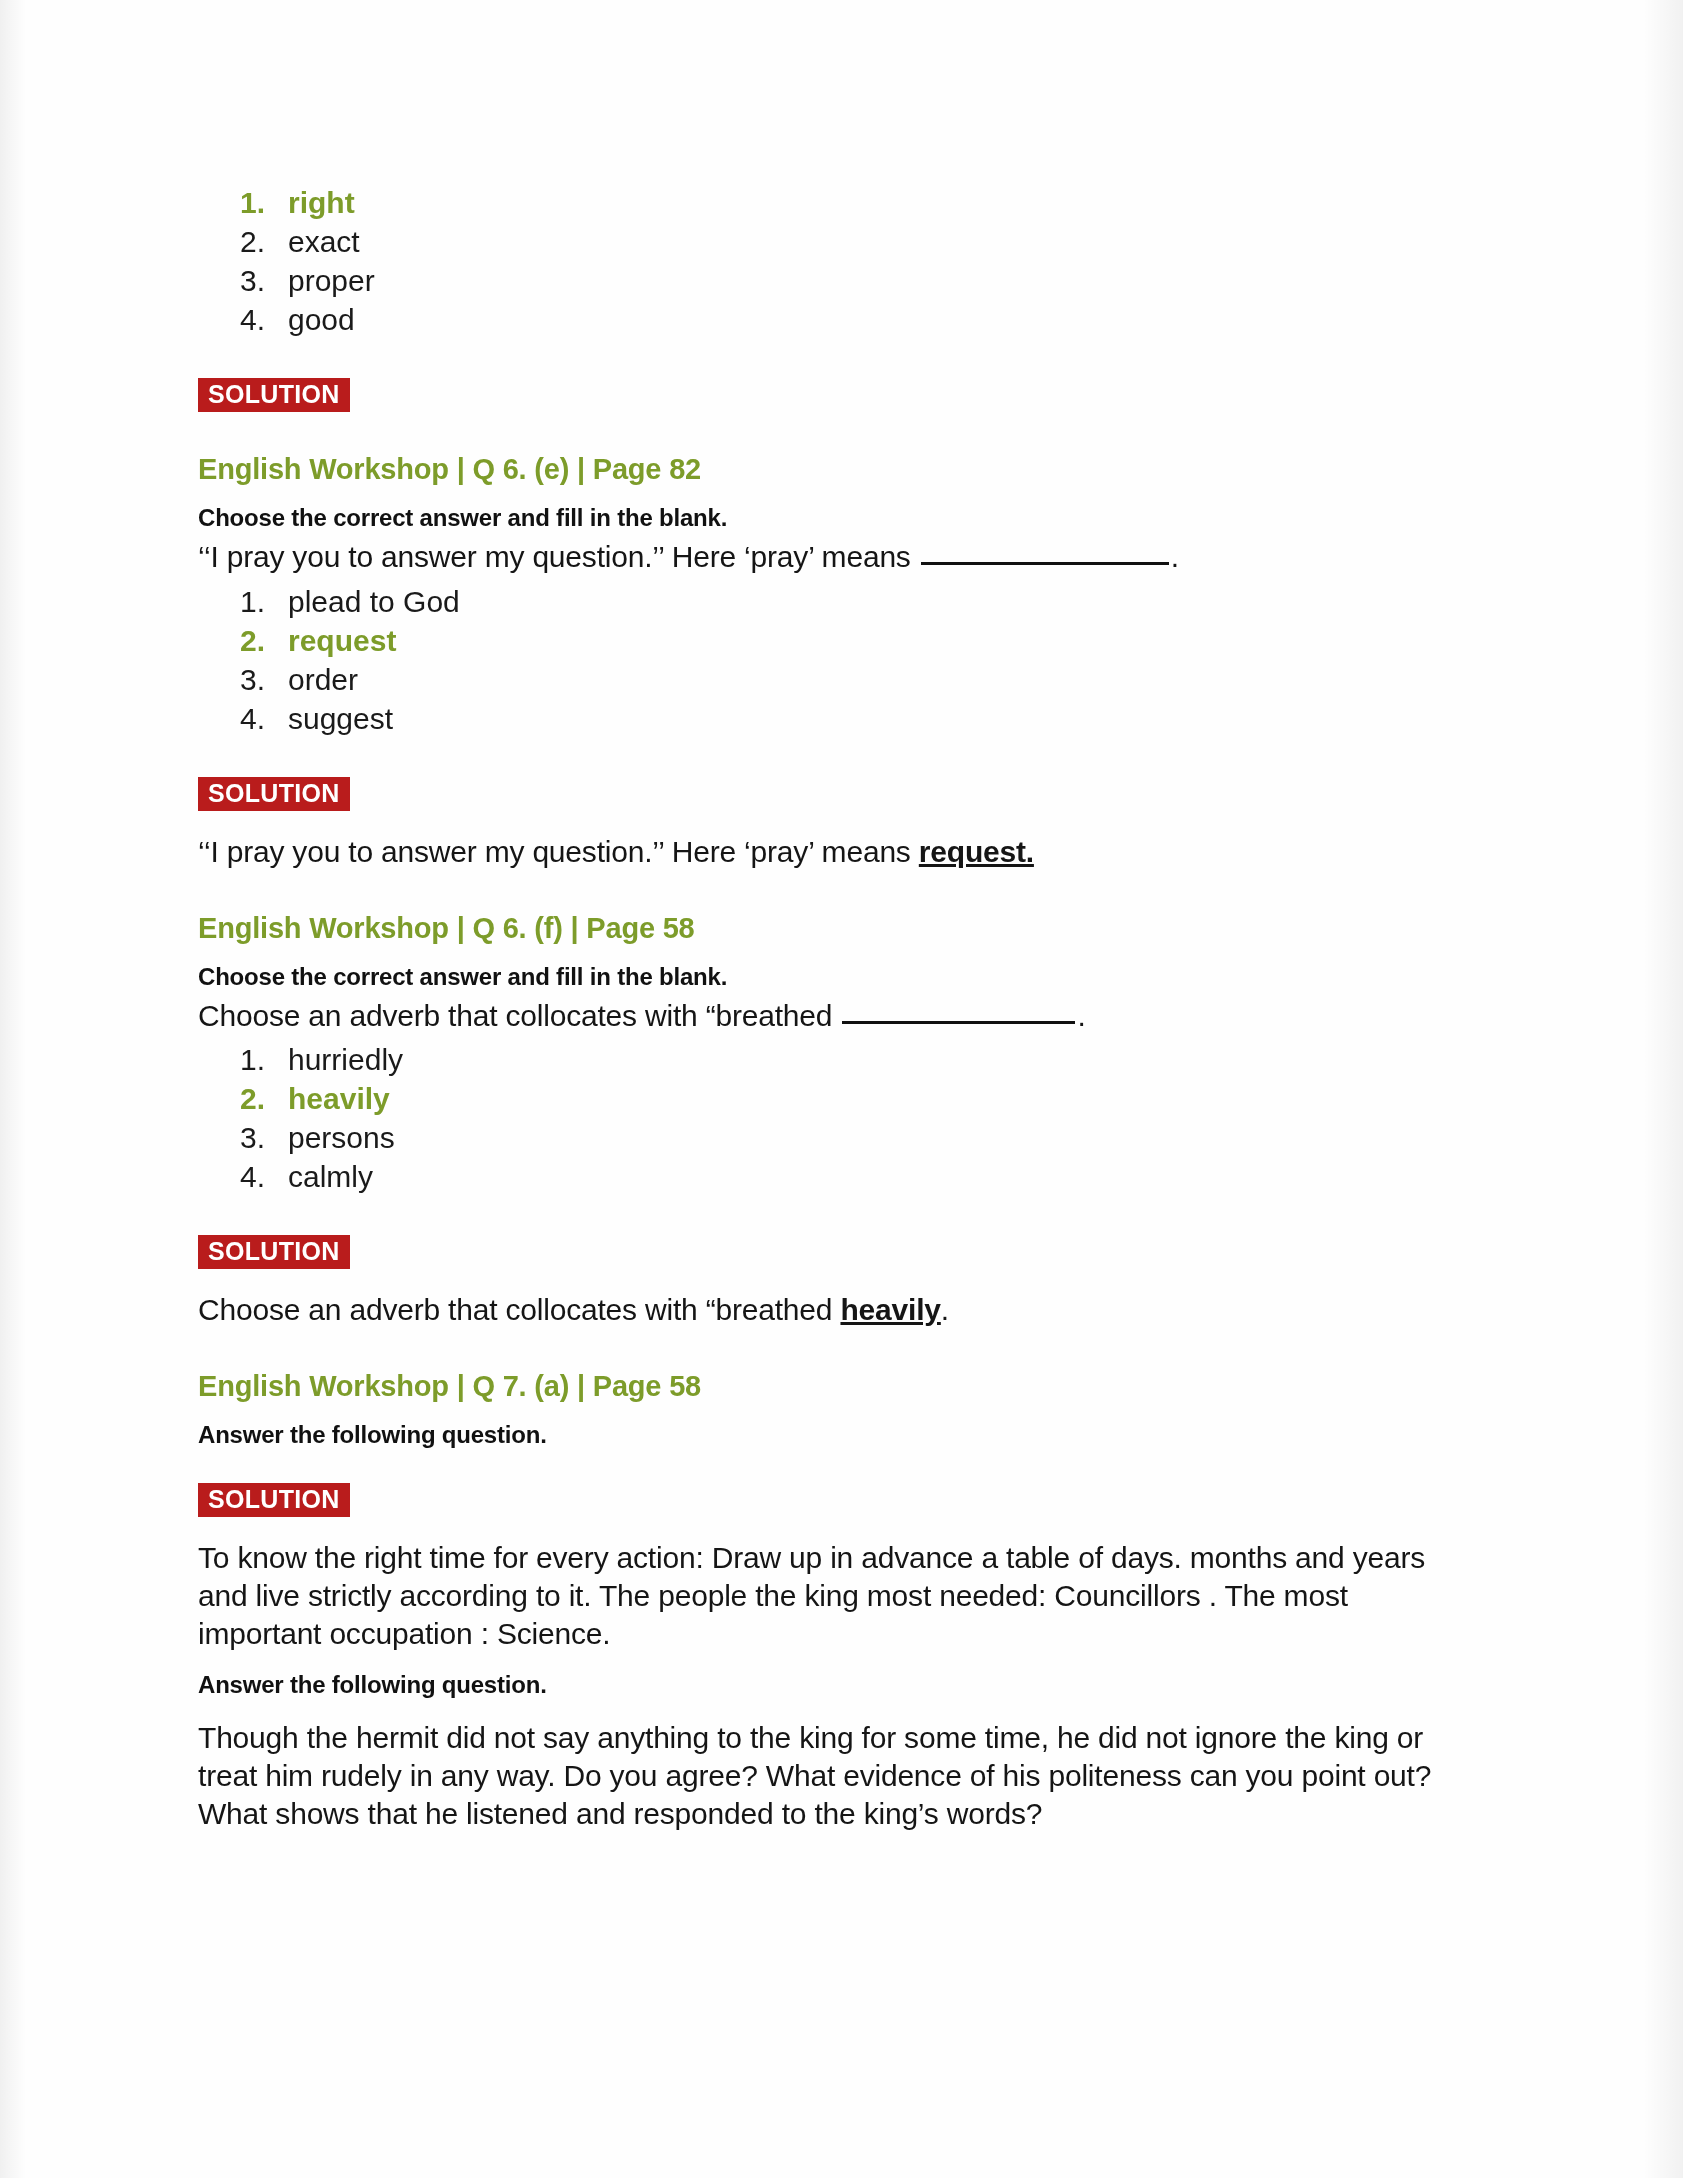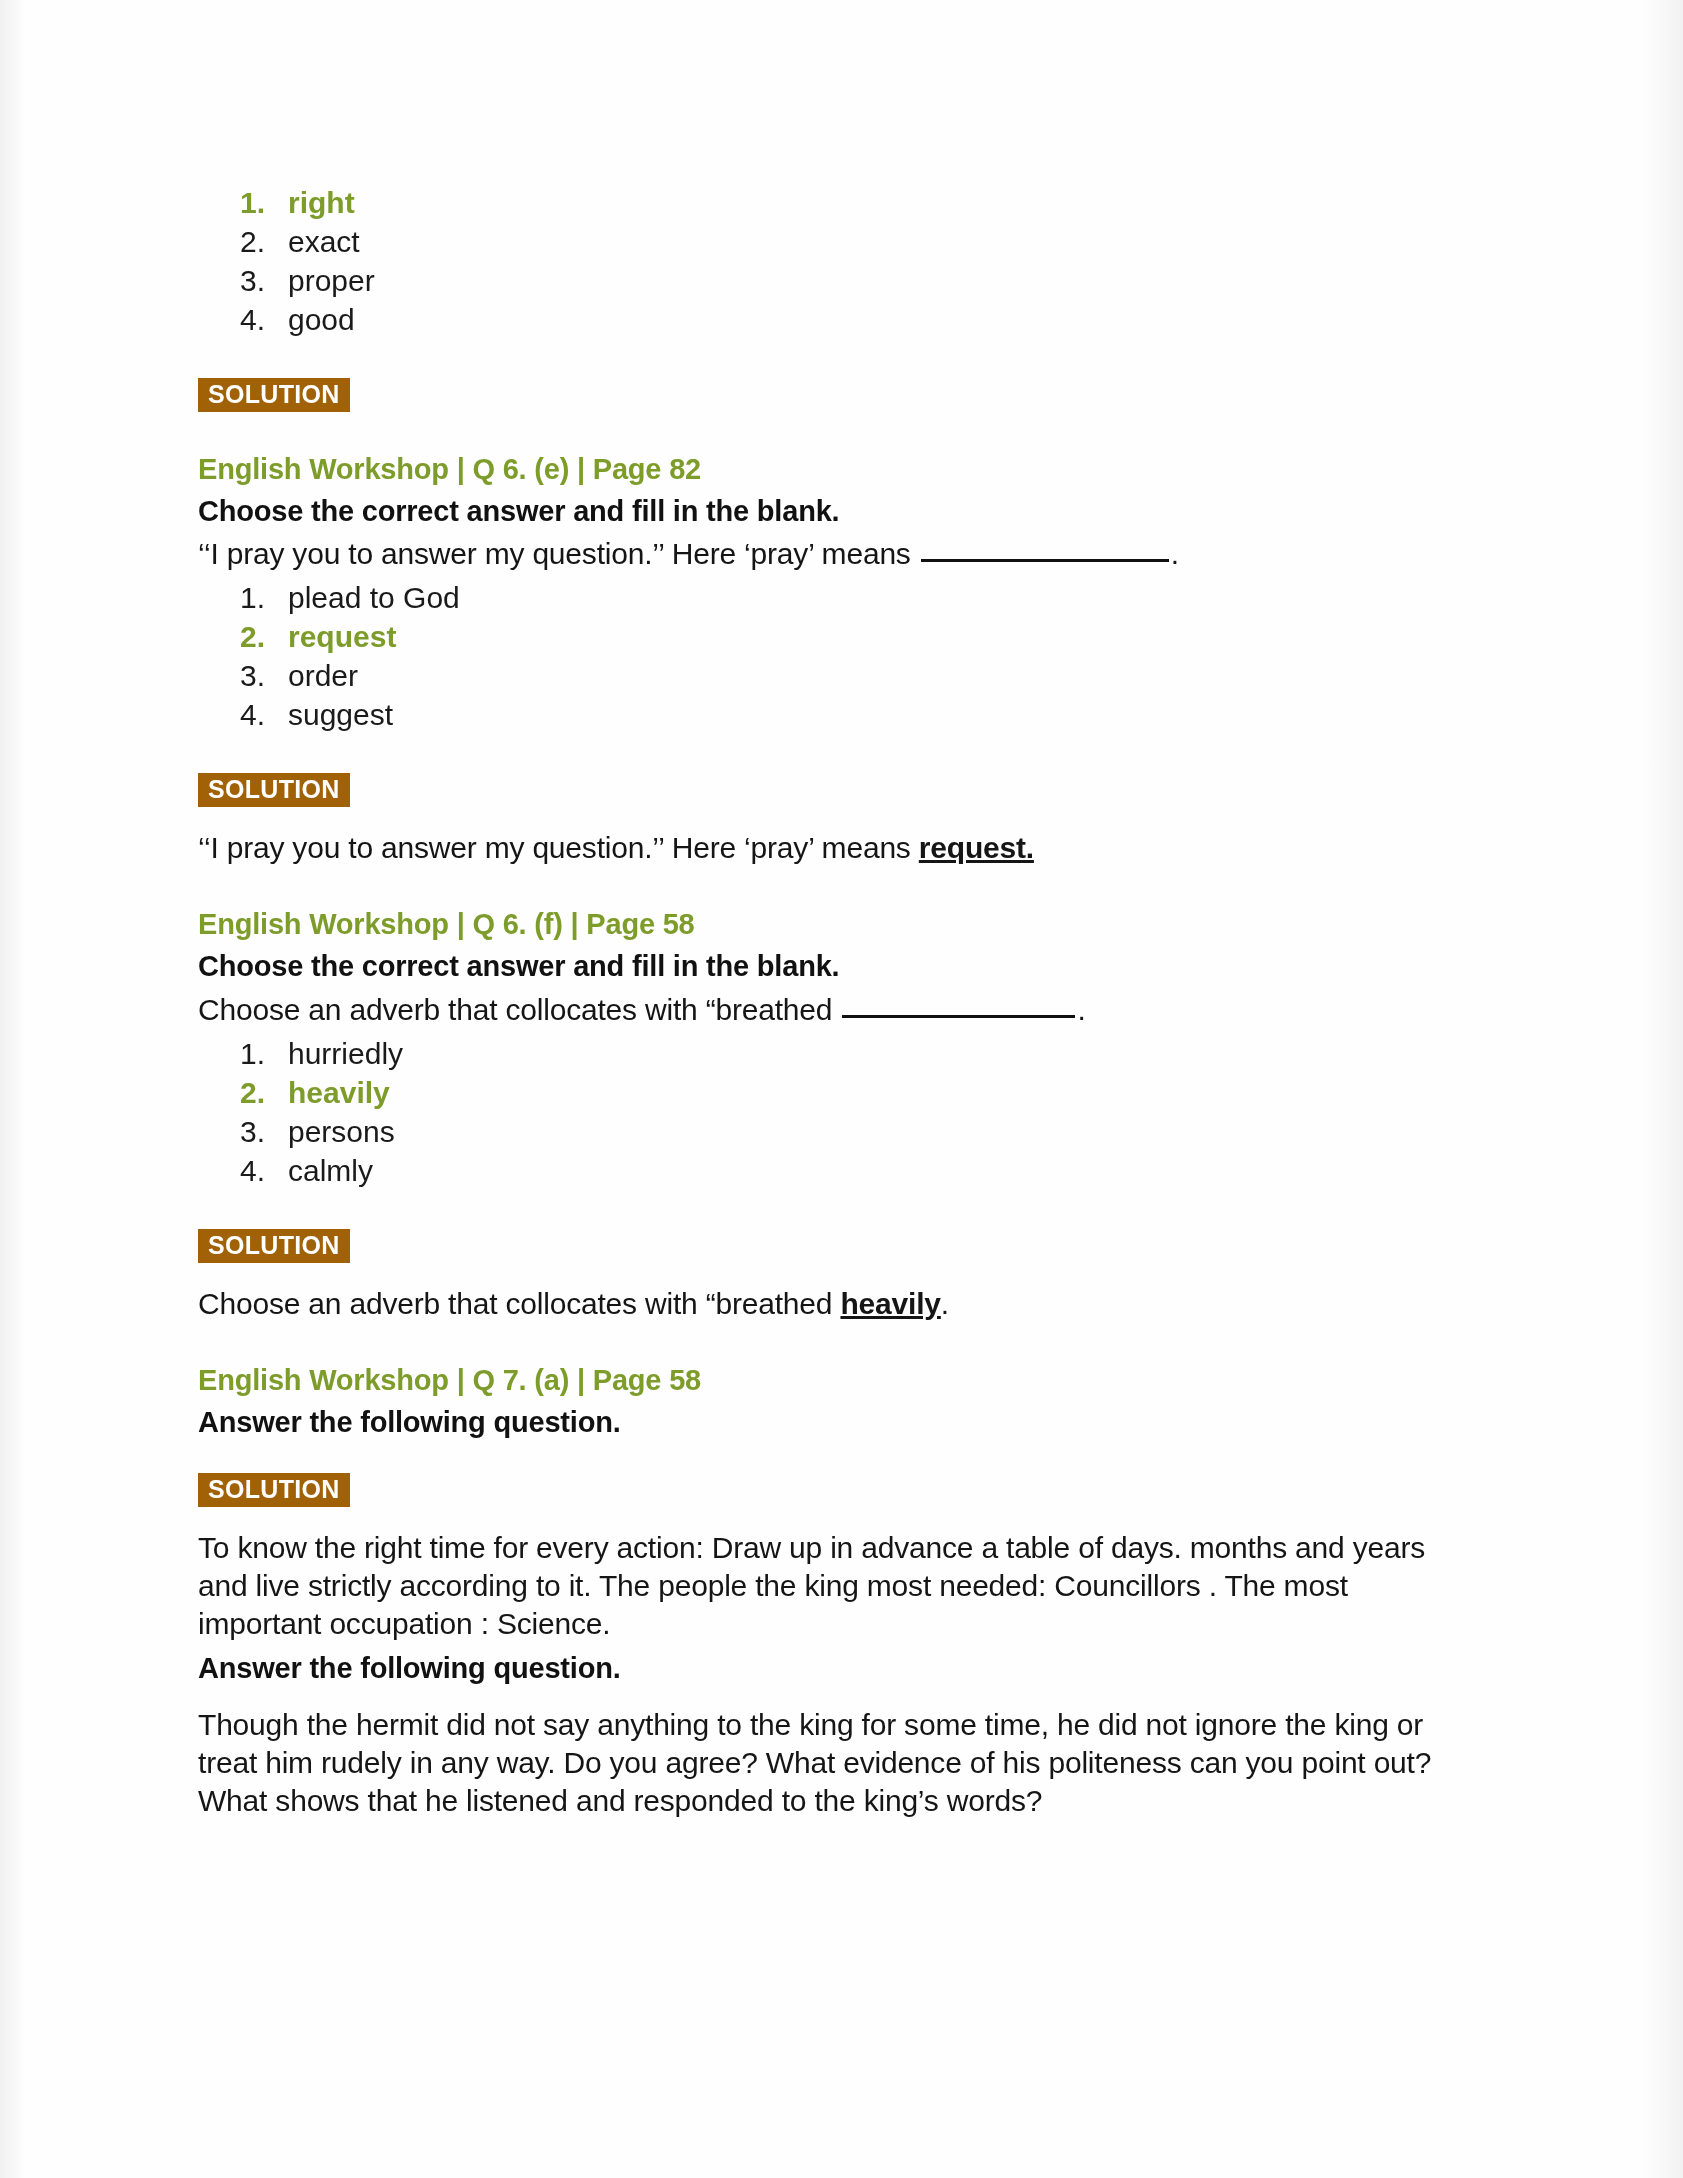--- a/index.html
+++ b/index.html
@@ -62,21 +62,21 @@
     flex: 0 0 48px;
     font-size: 30px;
   }
   ol.opts li .txt { font-size: 30px; }
   ol.opts li.correct { color: #7d9c2a; font-weight: bold; }
   ol.opts li.correct .num { color: #7d9c2a; font-weight: bold; }
 
   
   .solution-badge {
     display: inline-block;
-    background: #a16207;
+    background: #b91c1c;
     color: #ffffff;
     font-size: 25px;
     font-weight: bold;
     letter-spacing: 0.3px;
     padding: 4px 10px 5px 10px;
     line-height: 1.0;
     margin: 34px 0 0 0;
   }
 
   
@@ -95,23 +95,23 @@
   .qhead {
     color: #7d9c2a;
     font-weight: bold;
     font-size: 29px;
     margin: 42px 0 0 0;
     line-height: 1.1;
     letter-spacing: -0.2px;
   }
   .qinstr {
     font-weight: bold;
-    font-size: 29px;
+    font-size: 24px;
     color: #111111;
-    margin: 9px 0 0 0;
+    margin: 18px 0 0 0;
     line-height: 1.15;
     letter-spacing: -0.2px;
   }
   .qtext {
     font-size: 30px;
     color: #151515;
     margin: 7px 0 10px 0;
     line-height: 1.27;
     letter-spacing: -0.2px;
   }

